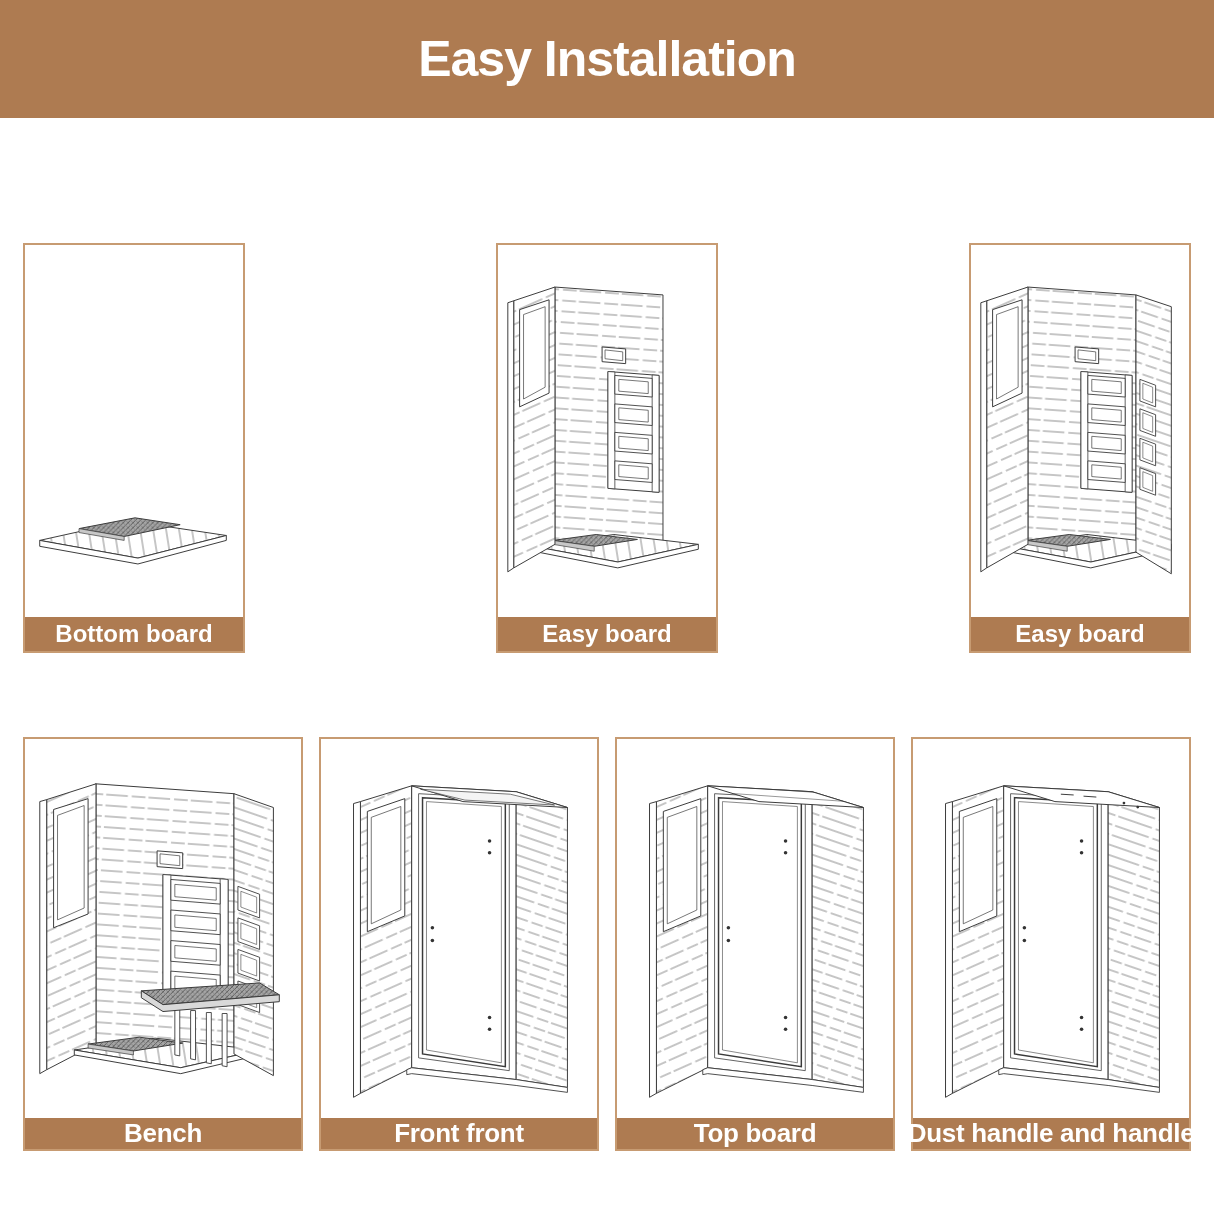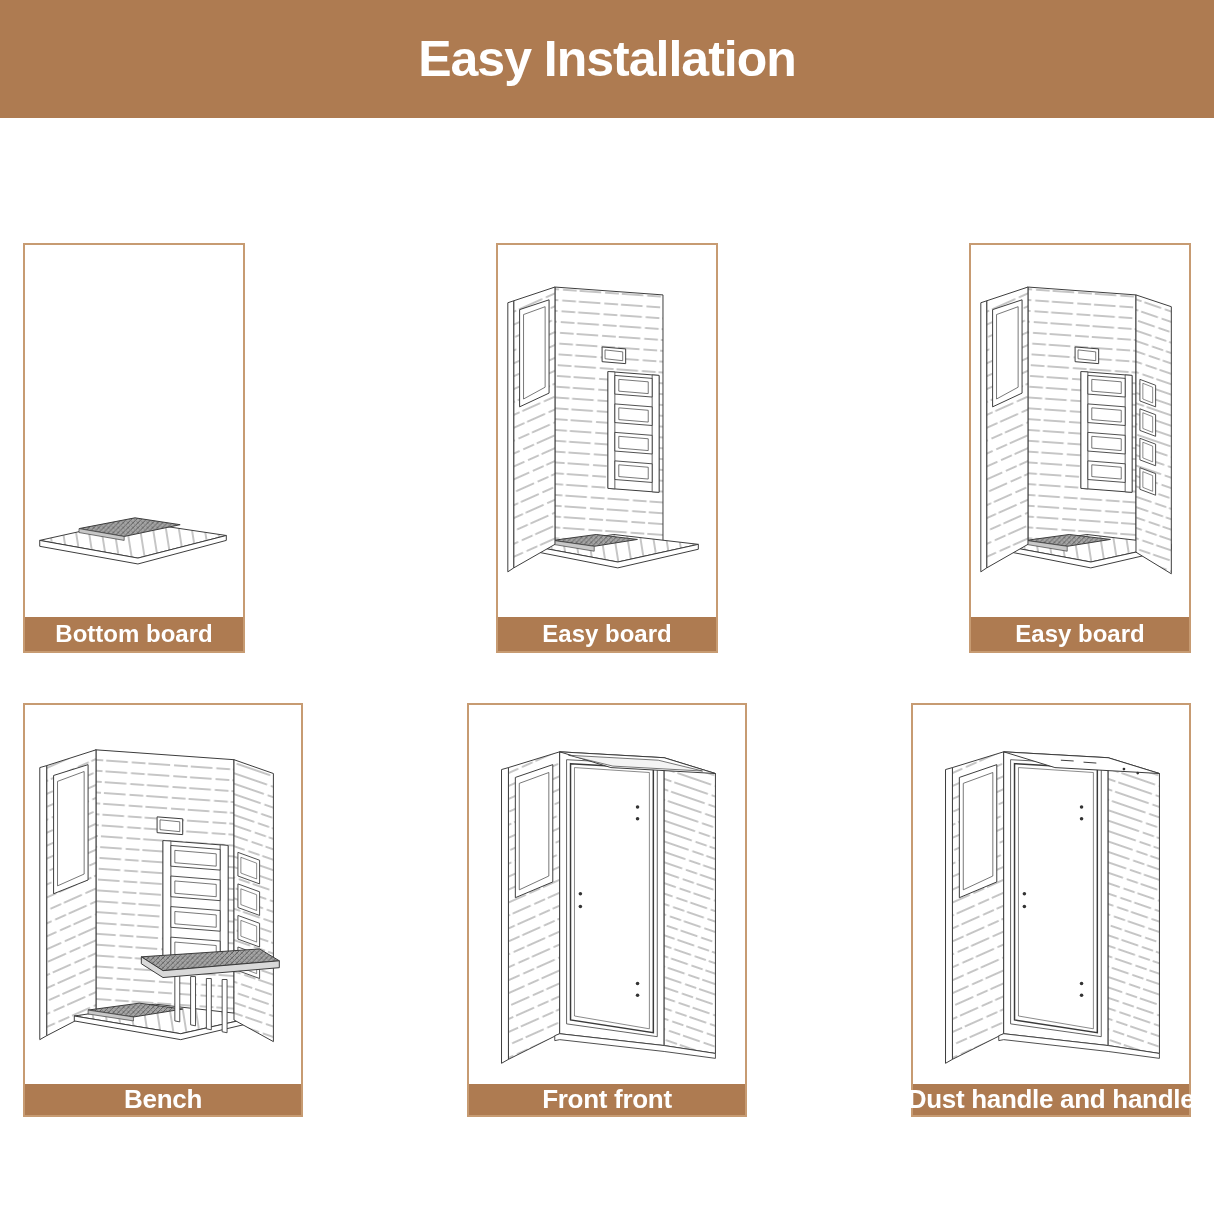--- a/index.html
+++ b/index.html
@@ -5,21 +5,21 @@
   html,body{margin:0;padding:0;background:#ffffff;}
   body{width:1214px;height:1214px;font-family:"Liberation Sans",sans-serif;overflow:hidden;}
   .banner{height:118px;background:var(--accent,#ae7b51);display:flex;align-items:center;justify-content:center;}
   .banner h1{margin:0;color:var(--title-text,#ffffff);font-size:50px;font-weight:bold;letter-spacing:-1px;}
   .content{padding:16px 23px;}
   .row{display:flex;justify-content:space-between;}
   .row1{margin-top:109px;}
   .row2{margin-top:50px;}
   figure.panel{margin:0;border:2px solid var(--panel-border,#c79b72);background:#fff;display:flex;flex-direction:column;box-sizing:border-box;}
   .row1 figure.panel{width:222px;height:410px;}
-  .row2 figure.panel{width:280px;height:414px;}
+  .row2 figure.panel{width:280px;height:414px;margin-top:34px;}
   .art{flex:1;overflow:hidden;}
   .art svg{display:block;width:100%;height:100%;}
   figcaption.label{background:var(--accent,#ae7b51);color:var(--title-text,#ffffff);font-weight:bold;display:flex;align-items:center;justify-content:center;white-space:nowrap;}
   .row1 figcaption.label{height:34px;font-size:24px;}
   .row2 figcaption.label{height:31px;font-size:26px;letter-spacing:-0.3px;}
   .defs-svg{position:absolute;width:0;height:0;}
 </style>
 </head>
 <body>
 
@@ -244,20 +244,29 @@
       <figure class="panel">
         <div class="art">
           <svg viewBox="0 0 280 383" preserveAspectRatio="xMidYMax meet">
             <use href="#g-box"></use>
               <use href="#g-top-open"></use>
           </svg>
         </div>
         <figcaption class="label">Front front</figcaption>
       </figure>
 
+      <figure class="panel">
+        <div class="art">
+          <svg viewBox="0 0 280 383" preserveAspectRatio="xMidYMax meet">
+            <use href="#g-box"></use>
+              <use href="#g-top-slats"></use>
+          </svg>
+        </div>
+        <figcaption class="label">Top board</figcaption>
+      </figure>
 
       <figure class="panel">
         <div class="art">
           <svg viewBox="0 0 280 383" preserveAspectRatio="xMidYMax meet">
             <use href="#g-box"></use>
               <use href="#g-top-solid"></use>
           </svg>
         </div>
         <figcaption class="label">Dust handle and handle</figcaption>
       </figure>

